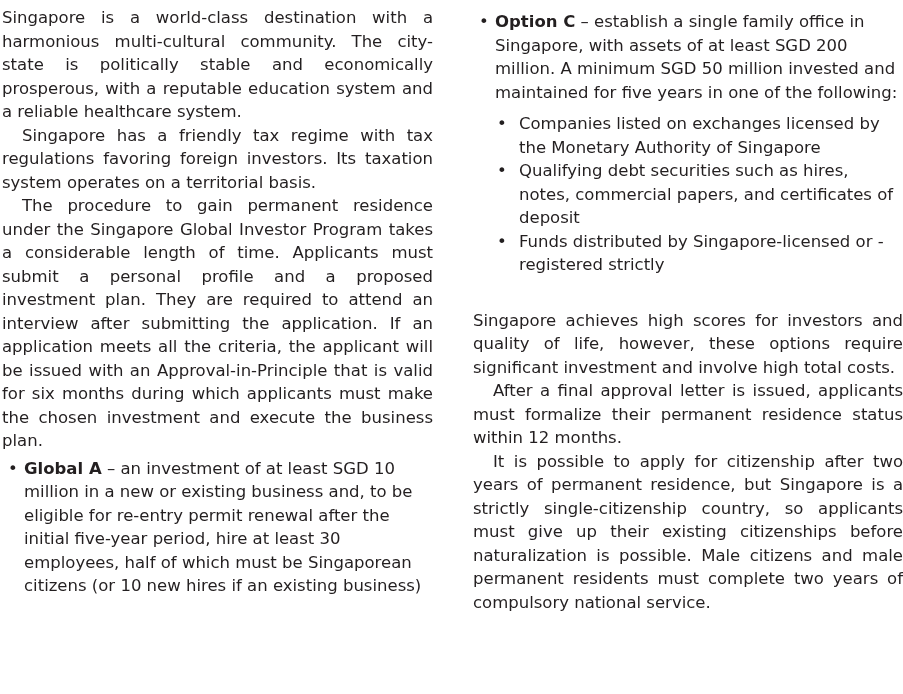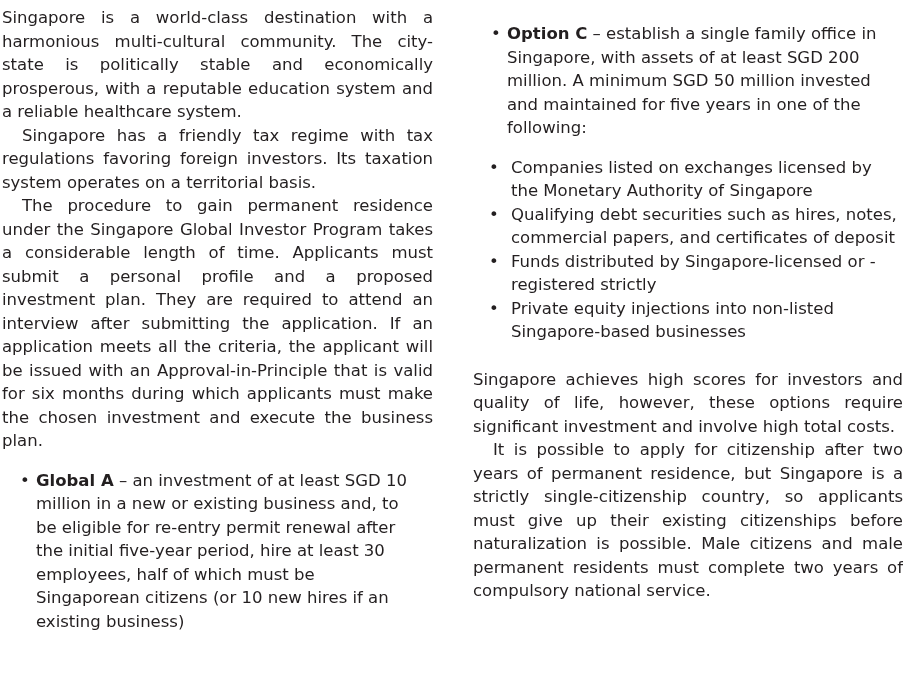--- a/index.html
+++ b/index.html
@@ -44,41 +44,41 @@
     hyphens: none;
   }
   p.para.indent {
     text-indent: 20px;
   }
   p.para.noindent {
     text-indent: 0;
   }
   ul.bullets {
     list-style: none;
-    margin: 16px;
+    margin: 4px;
     padding: 0;
   }
   ul.bullets > li {
     position: relative;
     padding-left: 18px;
     font-size: 16.5px;
     line-height: 23.5px;
     text-align: left;
   }
   ul.bullets > li::before {
     content: "\2022";
     position: absolute;
     left: 2px;
     top: 0;
     font-size: 16.5px;
     line-height: 23.5px;
   }
   ul.subbullets {
     list-style: none;
-    margin: 0;
+    margin: 8px;
     padding: 0;
   }
   ul.subbullets > li {
     position: relative;
     padding-left: 38px;
     font-size: 16.5px;
     line-height: 23.5px;
     text-align: left;
   }
   ul.subbullets > li::before {
@@ -112,23 +112,23 @@
 
     <div class="col right">
       <ul class="bullets">
         <li><span class="optname">Option C</span><span> – establish a single family office in Singapore, with assets of at least SGD 200 million. A minimum SGD 50 million invested and maintained for five years in one of the following:</span></li>
       </ul>
 
       <ul class="subbullets">
         <li>Companies listed on exchanges licensed by the Monetary Authority of Singapore</li>
         <li>Qualifying debt securities such as hires, notes, commercial papers, and certificates of deposit</li>
         <li>Funds distributed by Singapore-licensed or -registered strictly</li>
-        <li>Private equity injections into non-listed Singapore-based businesses</li>
       </ul>
 
       <div class="spacer-block"></div>
 
       <p class="para noindent">Singapore achieves high scores for investors and quality of life, however, these options require significant investment and involve high total costs.</p>
+      <p class="para indent">After a final approval letter is issued, applicants must formalize their permanent residence status within 12 months.</p>
       <p class="para indent">It is possible to apply for citizenship after two years of permanent residence, but Singapore is a strictly single-citizenship country, so applicants must give up their existing citizenships before naturalization is possible. Male citizens and male permanent residents must complete two years of compulsory national service.</p>
     </div>
 
   </div>
 </div>
 
 </body></html>

